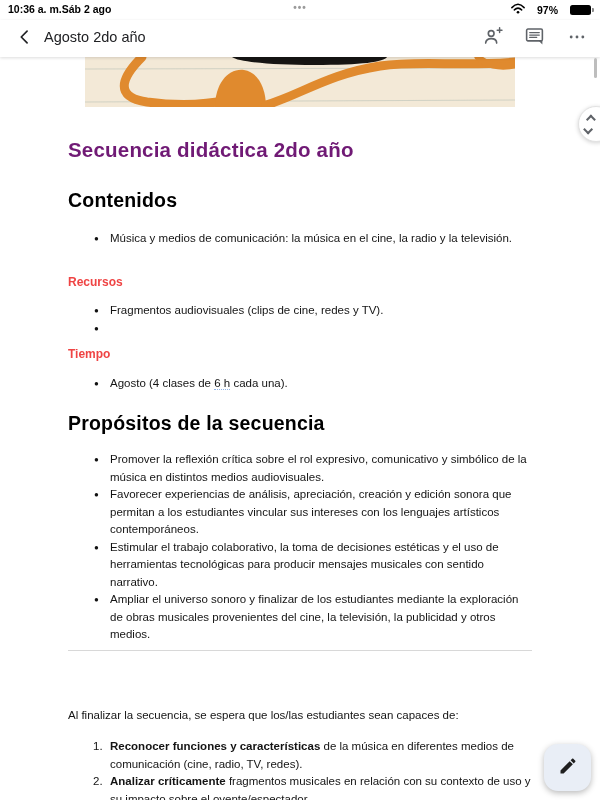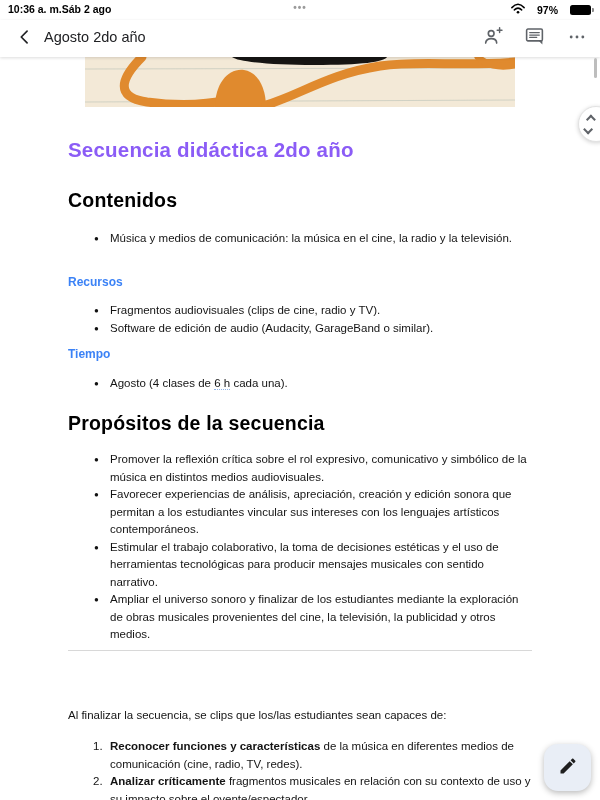--- a/index.html
+++ b/index.html
@@ -21,23 +21,23 @@
   .app-header{position:absolute;top:20px;left:0;width:600px;height:37px;background:#fff;display:flex;align-items:center;box-shadow:0 1px 3px rgba(0,0,0,.14);z-index:5;}
   .back-btn{position:absolute;left:12px;top:6px;width:26px;height:26px;display:flex;align-items:center;justify-content:center;}
   .doc-header-title{position:absolute;left:44px;top:9px;font-size:14.5px;color:#202124;}
   .hdr-icons{position:absolute;right:10px;top:5px;display:flex;gap:15px;}
   .hdr-icon-btn{width:27px;height:27px;display:flex;align-items:center;justify-content:center;}
 
   
   .doc-area{position:absolute;top:57px;left:0;width:600px;height:743px;background:#fff;}
   .inline-image{position:absolute;left:85px;top:0px;width:430px;height:50px;display:block;}
 
-  .h-title{position:absolute;left:68px;top:81px;font-size:20.5px;font-weight:bold;color:#8b5cf6;letter-spacing:.2px;}
+  .h-title{position:absolute;left:68px;top:81px;font-size:20.5px;font-weight:bold;color:#701a75;letter-spacing:.2px;}
   .h-big{position:absolute;left:68px;font-size:19.5px;font-weight:bold;color:#000;letter-spacing:.2px;}
-  .h-sub{position:absolute;left:68px;font-size:12px;font-weight:bold;color:#3b82f6;}
+  .h-sub{position:absolute;left:68px;font-size:12px;font-weight:bold;color:#ef4444;}
   .body-text{font-size:11.5px;line-height:17.5px;color:#141414;}
 
   .doc-list{position:absolute;left:68px;width:464px;list-style:none;}
   .doc-list li{position:relative;padding-left:42px;}
   .marker{position:absolute;left:26px;top:0;font-size:8px;line-height:17.5px;color:#111;}
   .num-marker{position:absolute;left:25px;top:0;font-size:11.5px;line-height:17.5px;color:#141414;}
   .para{position:absolute;left:68px;width:464px;}
   .grammar-mark{border-bottom:1.5px dotted #8fb4ea;}
   .divider{position:absolute;left:68px;top:593px;width:464px;border-top:1.5px solid #d8d8d8;}
   .bold-lead{font-weight:bold;}
@@ -141,25 +141,24 @@
         <span class="marker">●</span>
         <span>Música y medios de comunicación: la música en el cine, la radio y la televisión.</span>
       </li>
     </ul>
 
     <div class="h-sub" style="top:218px;">Recursos</div>
 
     <ul class="doc-list body-text" style="top:245px;">
       <li>
         <span class="marker">●</span>
-        <span>Fragmentos audiovisuales (clips de cine, radio y TV).</span>
-      </li>
-      <li>
-        <span class="marker">●</span>
-        <span>Software de edición de audio (Audacity, GarageBand o similar).</span>
+        <span>Fragmentos audiovisuales (clips de cine, redes y TV).</span>
+      </li>
+      <li>
+        <span class="marker">●</span>
       </li>
     </ul>
 
     <div class="h-sub" style="top:290px;">Tiempo</div>
 
     <ul class="doc-list body-text" style="top:318px;">
       <li>
         <span class="marker">●</span>
         <span>Agosto (4 clases de </span><span class="grammar-mark">6 h</span><span> cada una).</span>
       </li>
@@ -182,21 +181,21 @@
       </li>
       <li>
         <span class="marker">●</span>
         <span>Ampliar el universo sonoro y finalizar de los estudiantes mediante la exploración de obras musicales provenientes del cine, la televisión, la publicidad y otros medios.</span>
       </li>
     </ul>
 
     <div class="divider"></div>
 
 
-    <div class="para body-text" style="top:650px;">Al finalizar la secuencia, se clips que los/las estudiantes sean capaces de:</div>
+    <div class="para body-text" style="top:650px;">Al finalizar la secuencia, se espera que los/las estudiantes sean capaces de:</div>
 
     <ol class="doc-list body-text" style="top:681px;">
       <li>
         <span class="num-marker">1.</span>
         <span class="bold-lead">Reconocer funciones y características</span><span> de la música en diferentes medios de comunicación (cine, radio, TV, redes).</span>
       </li>
       <li>
         <span class="num-marker">2.</span>
         <span class="bold-lead">Analizar críticamente</span><span> fragmentos musicales en relación con su contexto de uso y su impacto sobre el oyente/espectador.</span>
       </li>

